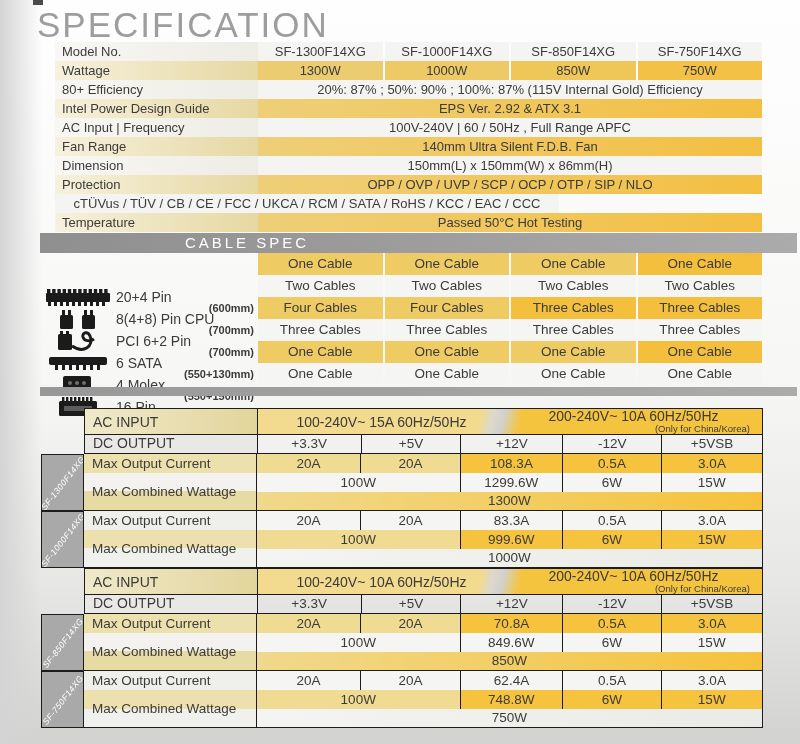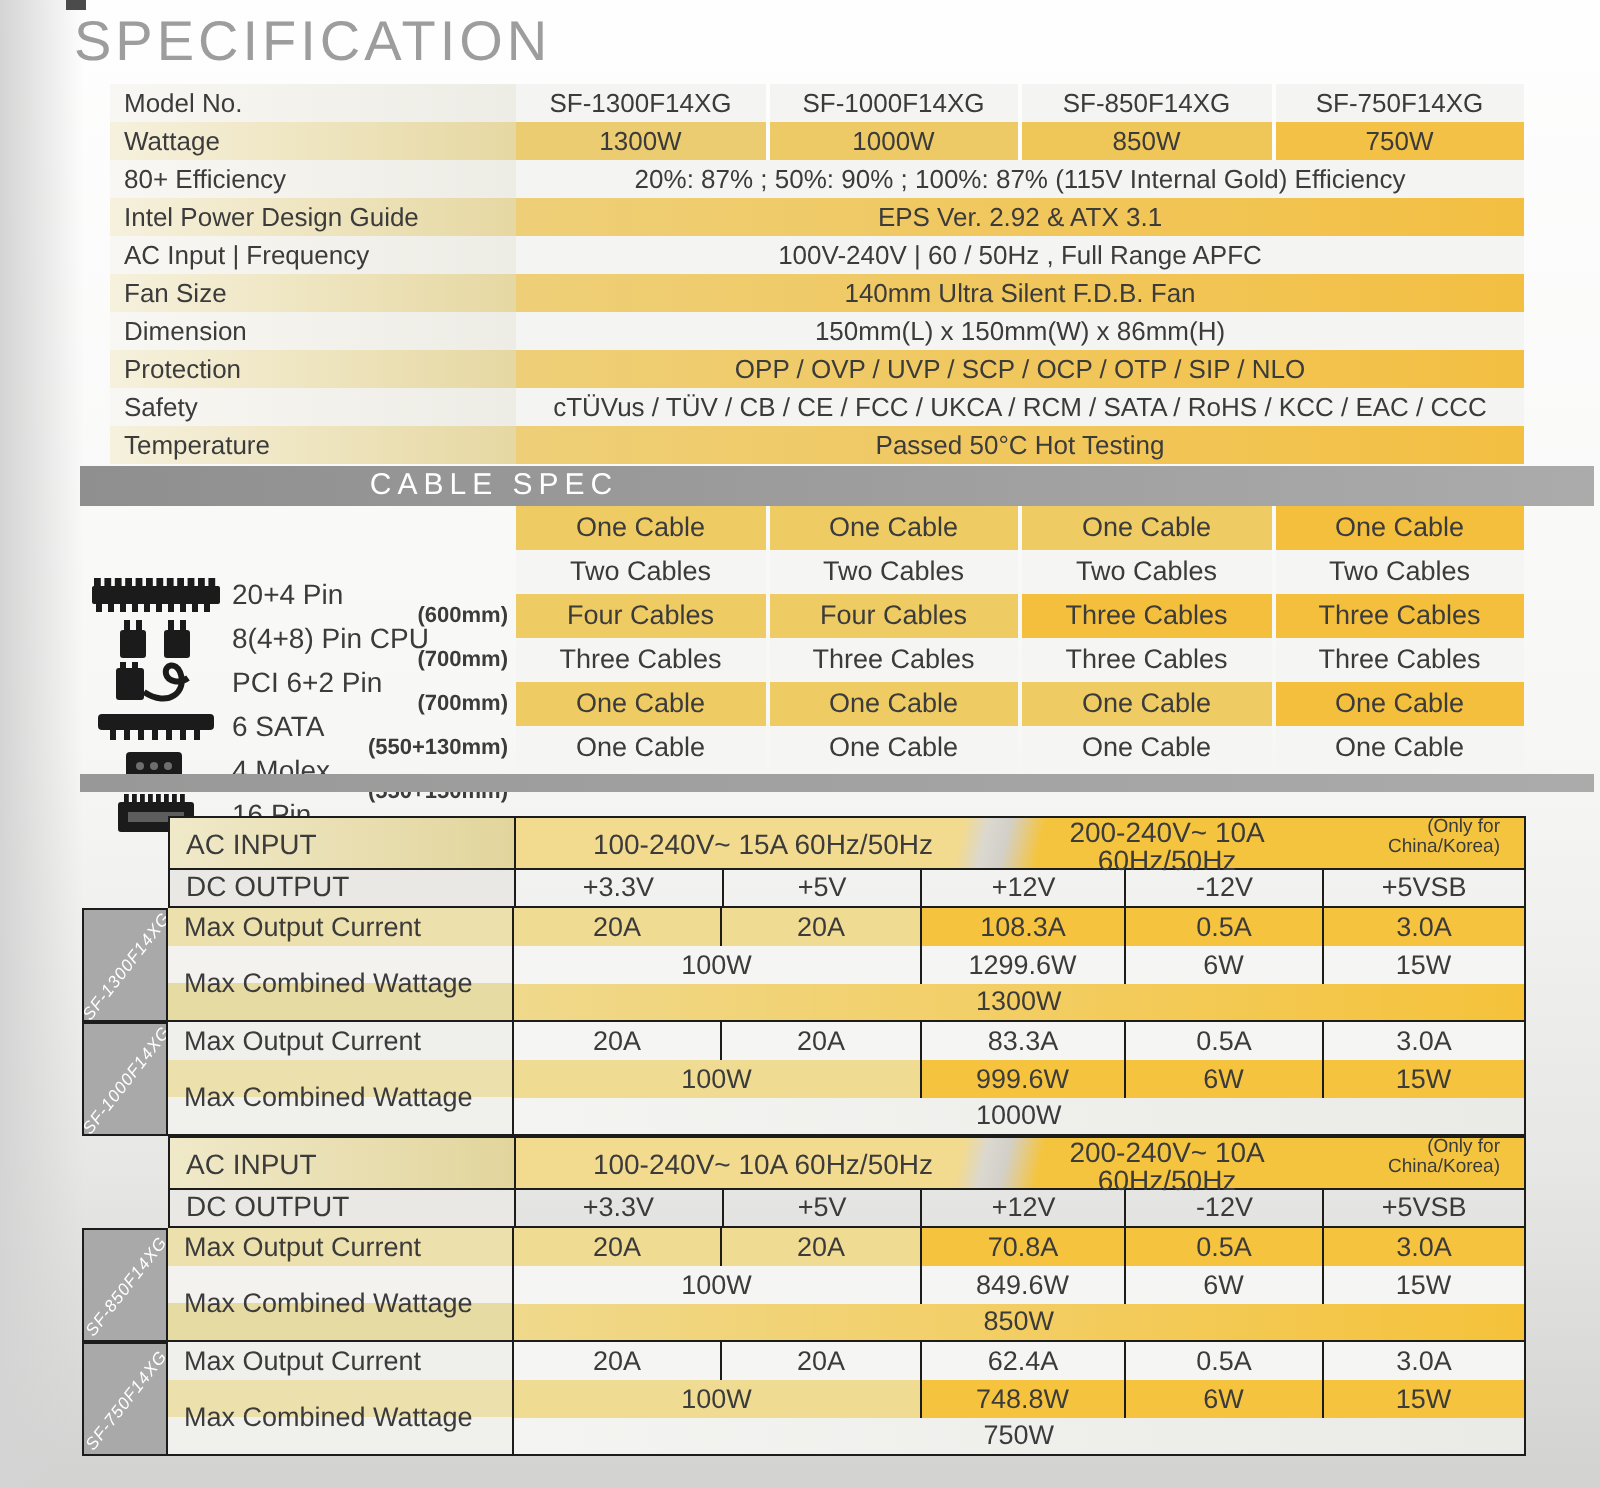--- a/index.html
+++ b/index.html
@@ -4,21 +4,21 @@
 <style>
   html,body{margin:0;padding:0;}
   .sheet{
     position:relative;width:800px;height:744px;overflow:hidden;
     font-family:"Liberation Sans",sans-serif;color:#3b3b3b;
     background:linear-gradient(180deg,#fefefe 0%,#f7f7f6 50%,#e7e7e6 78%,#d2d2d1 100%);
   }
   .sheet::before{content:"";position:absolute;left:0;top:0;width:42px;height:100%;
     background:linear-gradient(90deg,#d4d4d4 0%,rgba(255,255,255,0) 100%);pointer-events:none;}
   .corner-mark{position:absolute;left:33px;top:0;width:10px;height:5px;background:#4b4b4b;}
-  .title{position:absolute;left:37px;top:5px;font-size:28px;color:#9d9d9d;letter-spacing:2px;font-weight:400;}
+  .title{position:absolute;left:37px;top:5px;font-size:35px;color:#9d9d9d;letter-spacing:2px;font-weight:400;}
 
   
   .spec{position:absolute;left:55px;top:42px;width:707px;}
   .spec-row{display:flex;height:19px;line-height:19px;font-size:13px;}
   .spec-label{width:203px;padding-left:7px;box-sizing:border-box;white-space:nowrap;}
   .spec-vals{width:504px;display:flex;gap:2px;text-align:center;}
   .spec-cell{flex:1;}
   .spec-span{width:504px;text-align:center;}
   .rg .spec-label{background:linear-gradient(90deg,#f6f1dd,#e6d8a2);}
   .rg .spec-span{background:linear-gradient(90deg,#eecf78,#f3bf42);}
@@ -51,21 +51,21 @@
     background:linear-gradient(90deg,#989898,#ababab);}
 
   
   .out{position:absolute;left:41px;top:408px;width:722px;font-size:13.5px;}
   .o-ac{margin-left:43px;width:679px;height:27px;border:1px solid #1c1c1c;display:flex;box-sizing:border-box;}
   .o-ac-label{width:173px;border-right:1px solid #1c1c1c;background:linear-gradient(90deg,#f0e9c9,#e2d59c);
     display:flex;align-items:center;padding-left:8px;box-sizing:border-box;font-size:14px;}
   .o-ac-vals{flex:1;position:relative;
     background:linear-gradient(103deg,#f2da8e 0%,#f2da8e 44%,#dbd8d0 46.5%,#d3d0c9 48.5%,#f5c43e 52%,#f5c43e 100%);}
   .o-ac-left{position:absolute;left:0;top:0;width:49%;height:100%;display:flex;align-items:center;justify-content:center;font-size:14px;}
-  .o-ac-right{position:absolute;right:0;top:0;width:51%;height:100%;display:flex;flex-direction:row;justify-content:space-between;}
+  .o-ac-right{position:absolute;right:0;top:0;width:51%;height:100%;display:flex;flex-direction:column;justify-content:space-between;}
   .o-ac-right .main{text-align:center;font-size:14px;line-height:14px;}
   .o-ac-right .note{text-align:right;padding-right:12px;font-size:9.5px;line-height:10px;}
   .o-dc{margin-left:43px;width:679px;height:19px;border:1px solid #1c1c1c;border-top:none;display:flex;
     box-sizing:border-box;line-height:17px;}
   .o-dc .b-label{background:#e9e8e4;font-size:14px;}
   .b-label{width:173px;border-right:1px solid #1c1c1c;padding-left:8px;box-sizing:border-box;white-space:nowrap;}
   .b-cell{text-align:center;border-right:1px solid #1c1c1c;box-sizing:border-box;}
   .w1{width:104px;} .w2{width:100px;} .w3{width:102px;} .w4{width:99px;}
   .w5{width:100px;border-right:none;} .span2{width:204px;}
   .block{display:flex;width:722px;border-bottom:1px solid #1c1c1c;box-sizing:border-box;}
@@ -124,33 +124,32 @@
     </div>
     <div class="spec-row rg">
       <div class="spec-label">Intel Power Design Guide</div>
       <div class="spec-span">EPS Ver. 2.92 &amp; ATX 3.1</div>
     </div>
     <div class="spec-row rw">
       <div class="spec-label">AC Input | Frequency</div>
       <div class="spec-span">100V-240V | 60 / 50Hz , Full Range APFC</div>
     </div>
     <div class="spec-row rg">
-      <div class="spec-label">Fan Size</div>
+      <div class="spec-label">Fan Range</div>
       <div class="spec-span">140mm Ultra Silent F.D.B. Fan</div>
     </div>
     <div class="spec-row rw">
       <div class="spec-label">Dimension</div>
       <div class="spec-span">150mm(L) x 150mm(W) x 86mm(H)</div>
     </div>
     <div class="spec-row rg">
       <div class="spec-label">Protection</div>
       <div class="spec-span">OPP / OVP / UVP / SCP / OCP / OTP / SIP / NLO</div>
     </div>
     <div class="spec-row rw">
-      <div class="spec-label">Safety</div>
       <div class="spec-span">cTÜVus / TÜV / CB / CE / FCC / UKCA / RCM / SATA / RoHS / KCC / EAC / CCC</div>
     </div>
     <div class="spec-row rg">
       <div class="spec-label">Temperature</div>
       <div class="spec-span">Passed 50°C Hot Testing</div>
     </div>
   </div>
 
   <div class="cable-bar">
     <span>CABLE SPEC</span>

